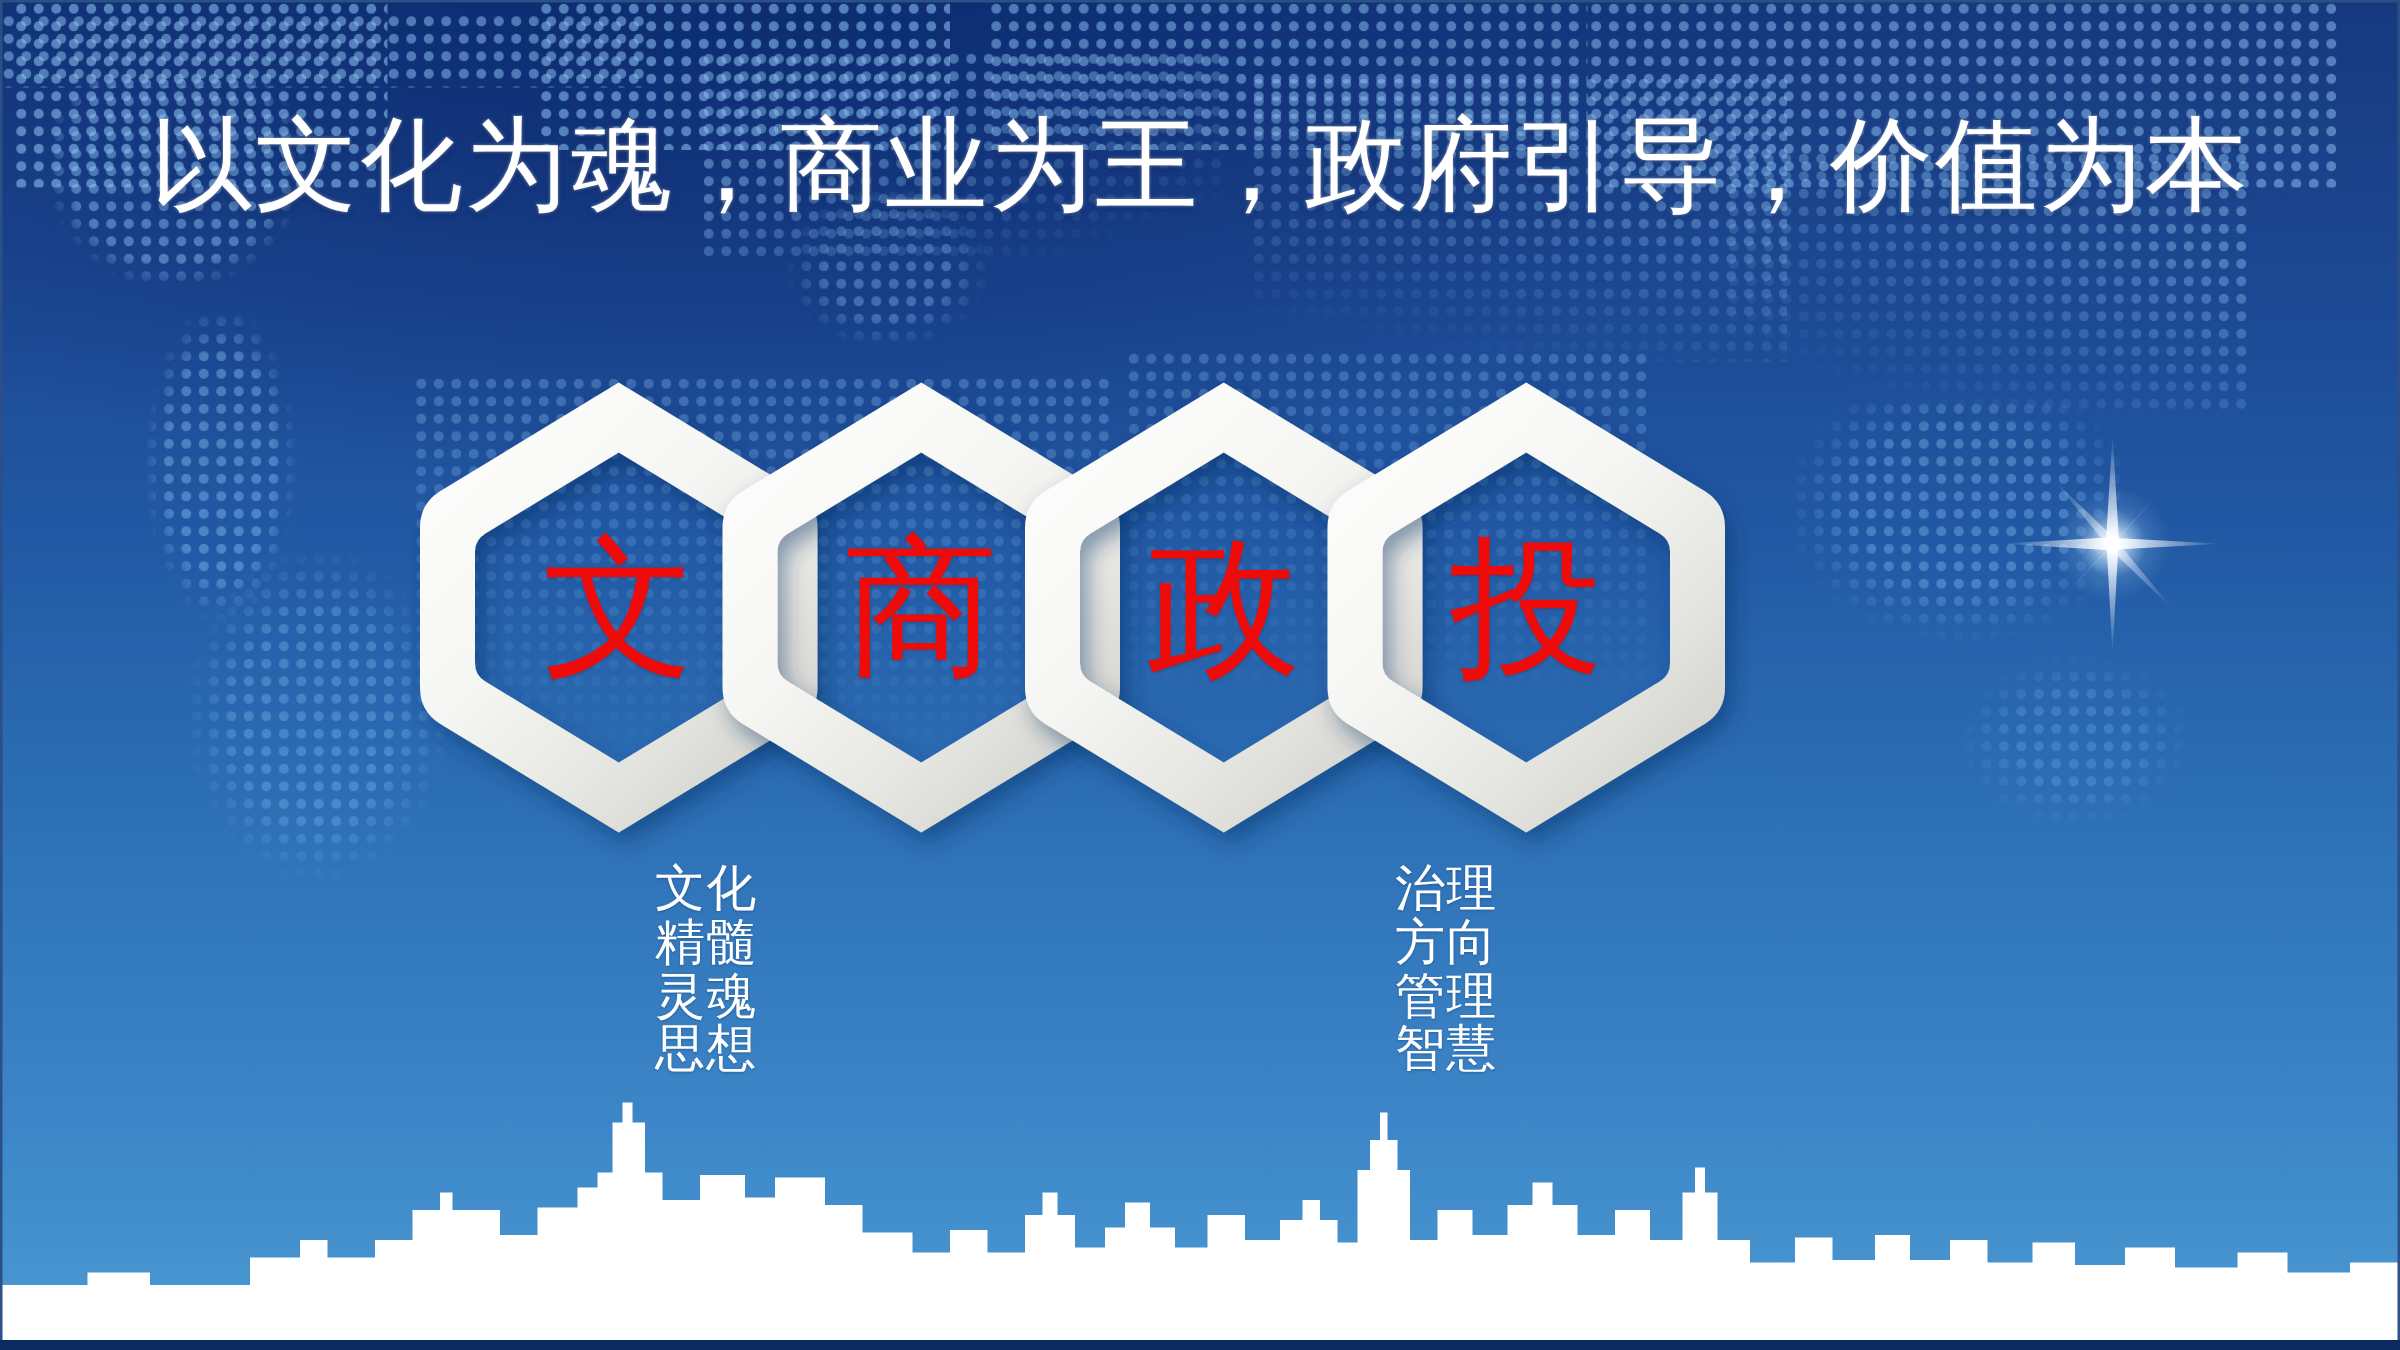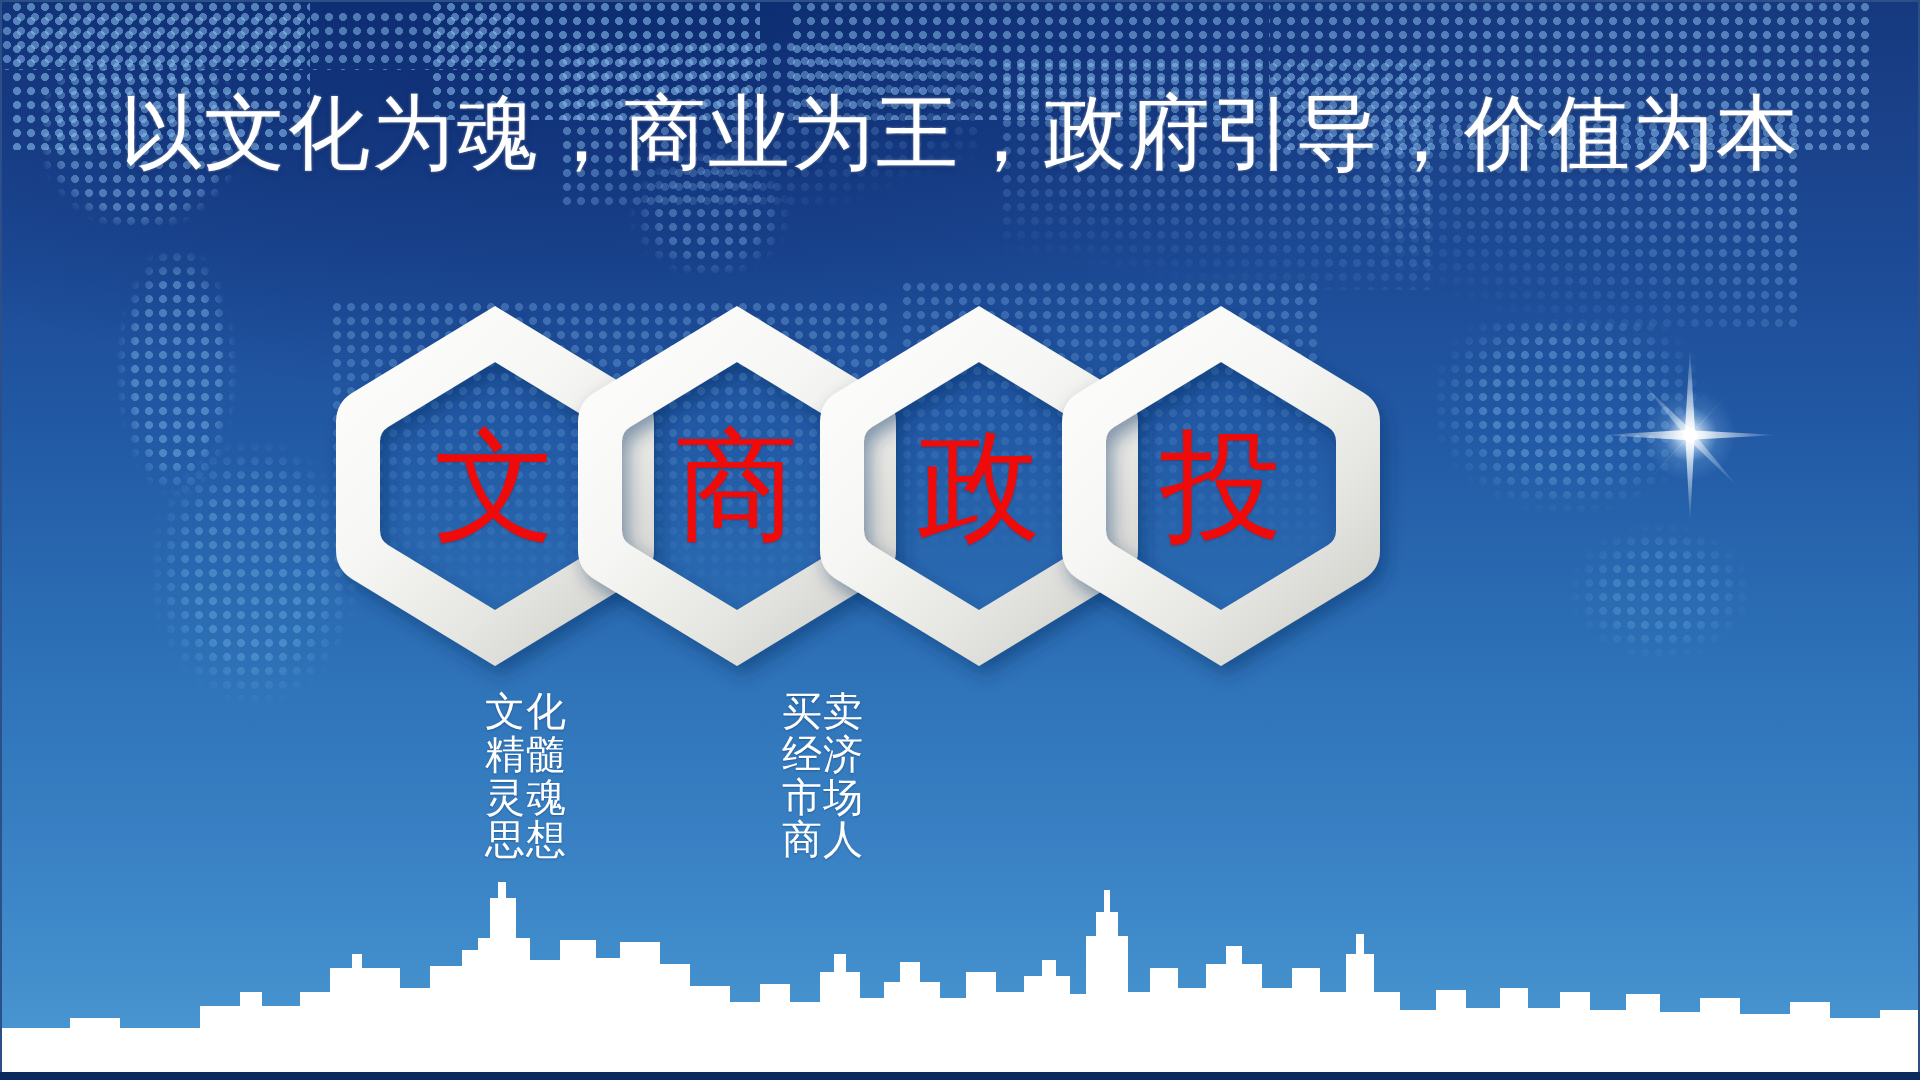--- a/index.html
+++ b/index.html
@@ -99,21 +99,21 @@
     line-height:1;
     font-weight:400;
     text-shadow:0 1px 2px rgba(80,0,0,.25);
   }
   .h1{left:330px;top:300px;}
   .h2{left:572px;top:300px;}
   .h3{left:814px;top:300px;}
   .h4{left:1056px;top:300px;}
 
   
-  .labels{position:absolute;width:160px;}
+  .labels{position:absolute;width:160px;text-align:center;}
   .labels .ln{
     color:#ffffff;
     font-size:40px;
     line-height:1.07;
     letter-spacing:1px;
     white-space:nowrap;
     text-shadow:0 1px 2px rgba(10,40,90,.35);
   }
   .l1{left:485px;top:690px;}
   .l2{left:782px;top:690px;}
@@ -291,27 +291,27 @@
     </div>
   </div>
 
   <div class="labels l1">
     <div class="ln">文化</div>
     <div class="ln">精髓</div>
     <div class="ln">灵魂</div>
     <div class="ln">思想</div>
   </div>
 
-  <div class="labels l2">
-    <div class="ln">买卖</div>
-    <div class="ln">经济</div>
-    <div class="ln">市场</div>
-    <div class="ln">商人</div>
-  </div>
-
+
+  <div class="labels l3">
+    <div class="ln">治理</div>
+    <div class="ln">方向</div>
+    <div class="ln">管理</div>
+    <div class="ln">智慧</div>
+  </div>
 
 
   <div id="skyline">
     <svg width="1920" height="230" viewBox="0 0 1920 230" preserveAspectRatio="none">
       <path fill="#ffffff" d="
         M0,230 L0,186 L70,186 L70,176 L120,176 L120,186 L200,186 L200,164
         L240,164 L240,150 L262,150 L262,164 L300,164 L300,150 L330,150
         L330,126 L352,126 L352,112 L362,112 L362,126 L400,126 L400,146
         L430,146 L430,124 L462,124 L462,108 L478,108 L478,96 L490,96
         L490,56 L498,56 L498,40 L506,40 L506,56 L516,56 L516,96 L530,96

